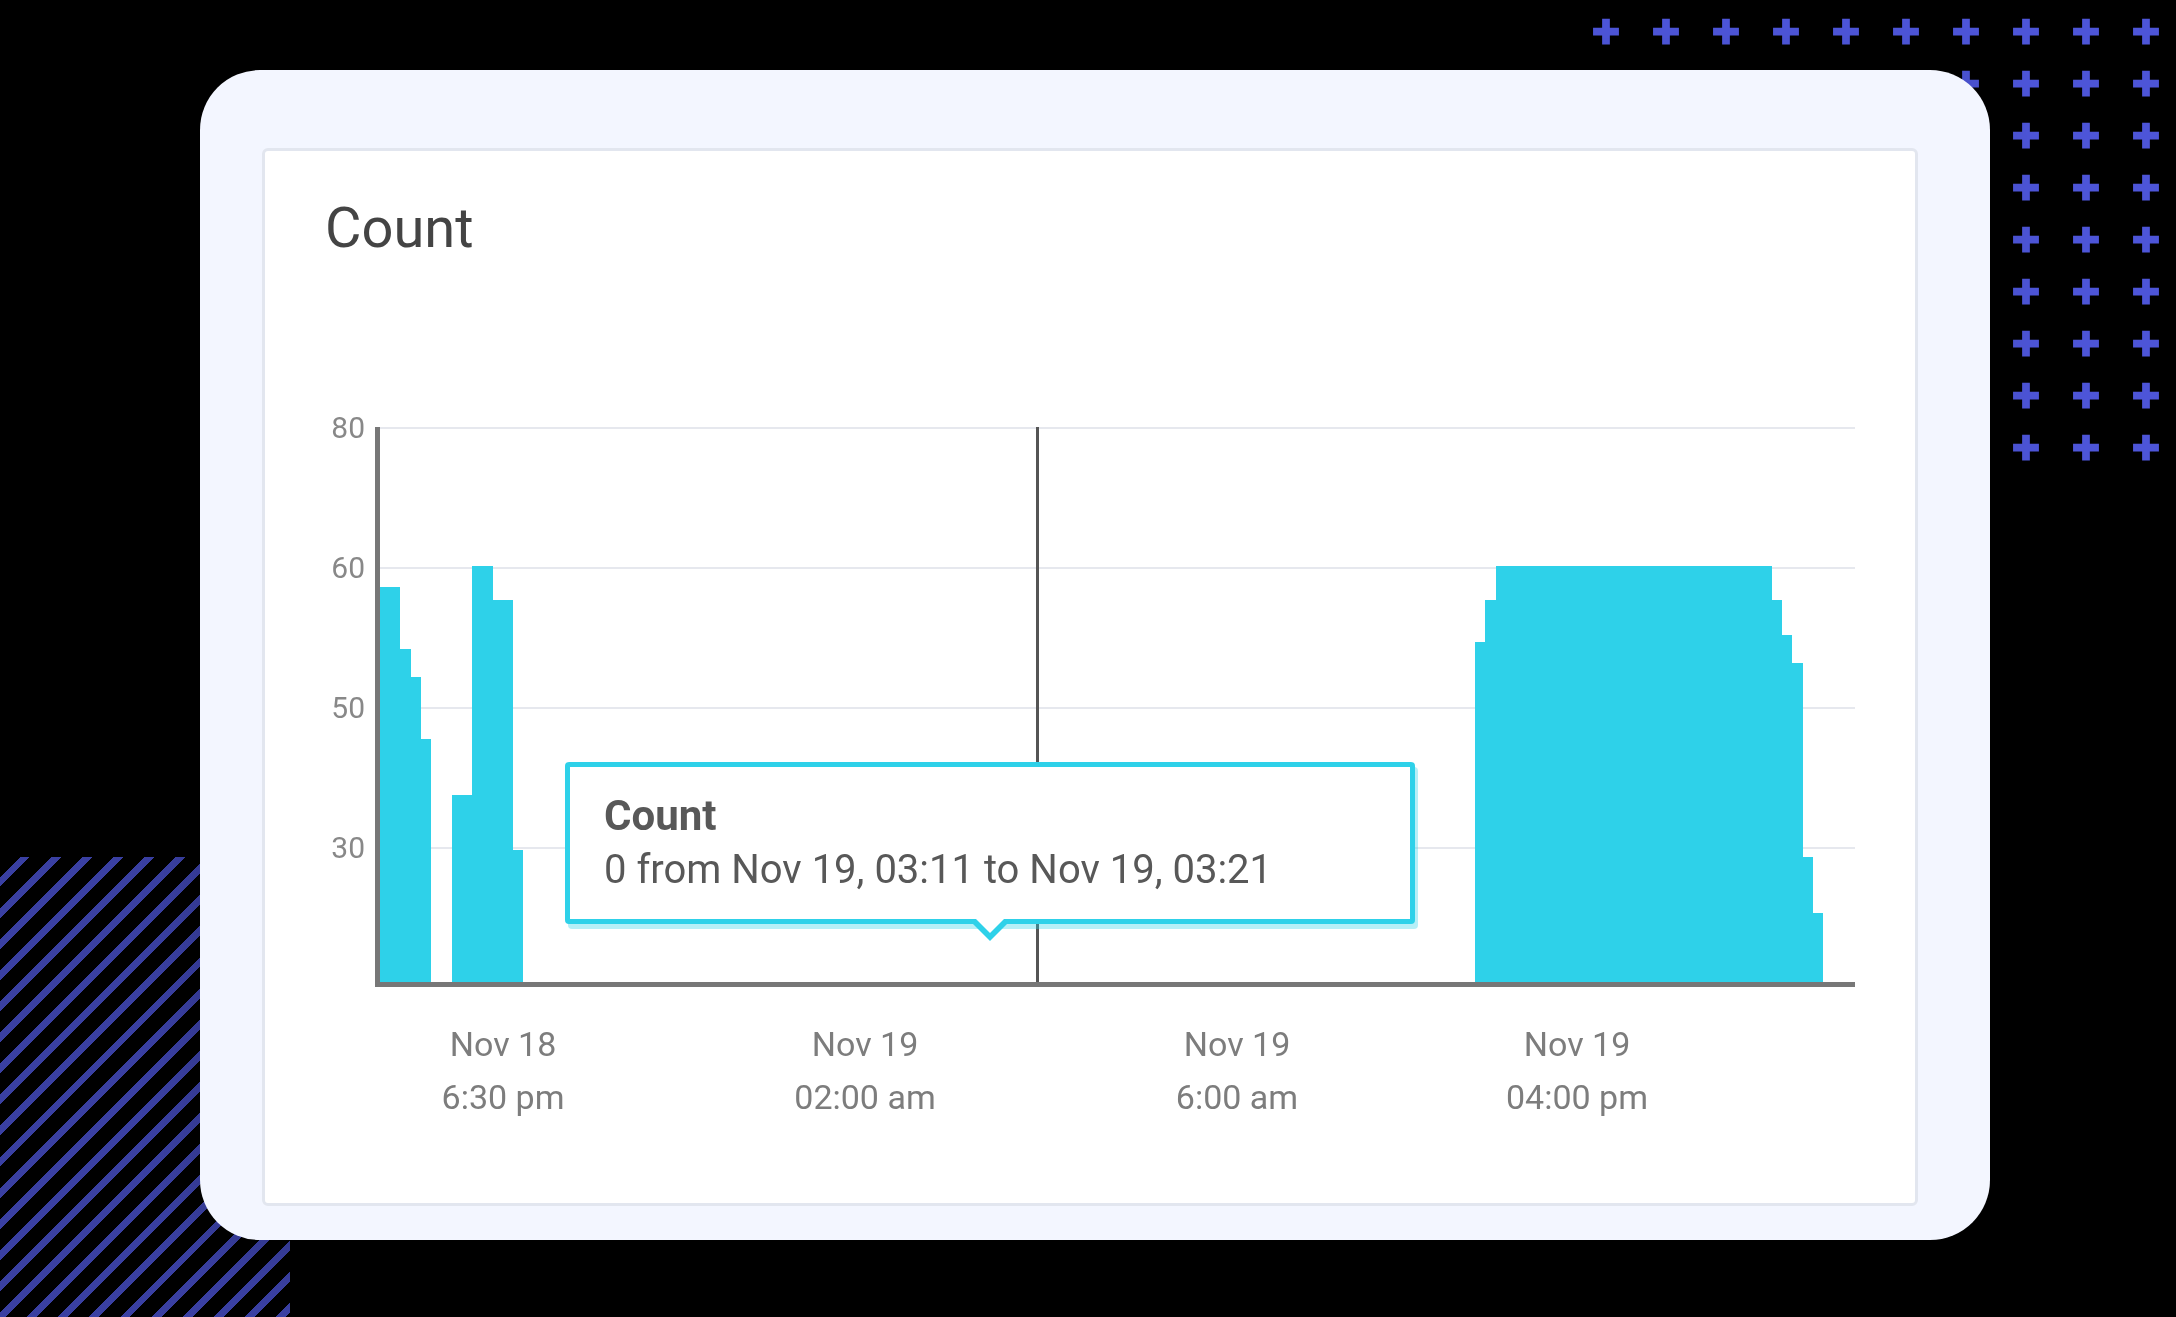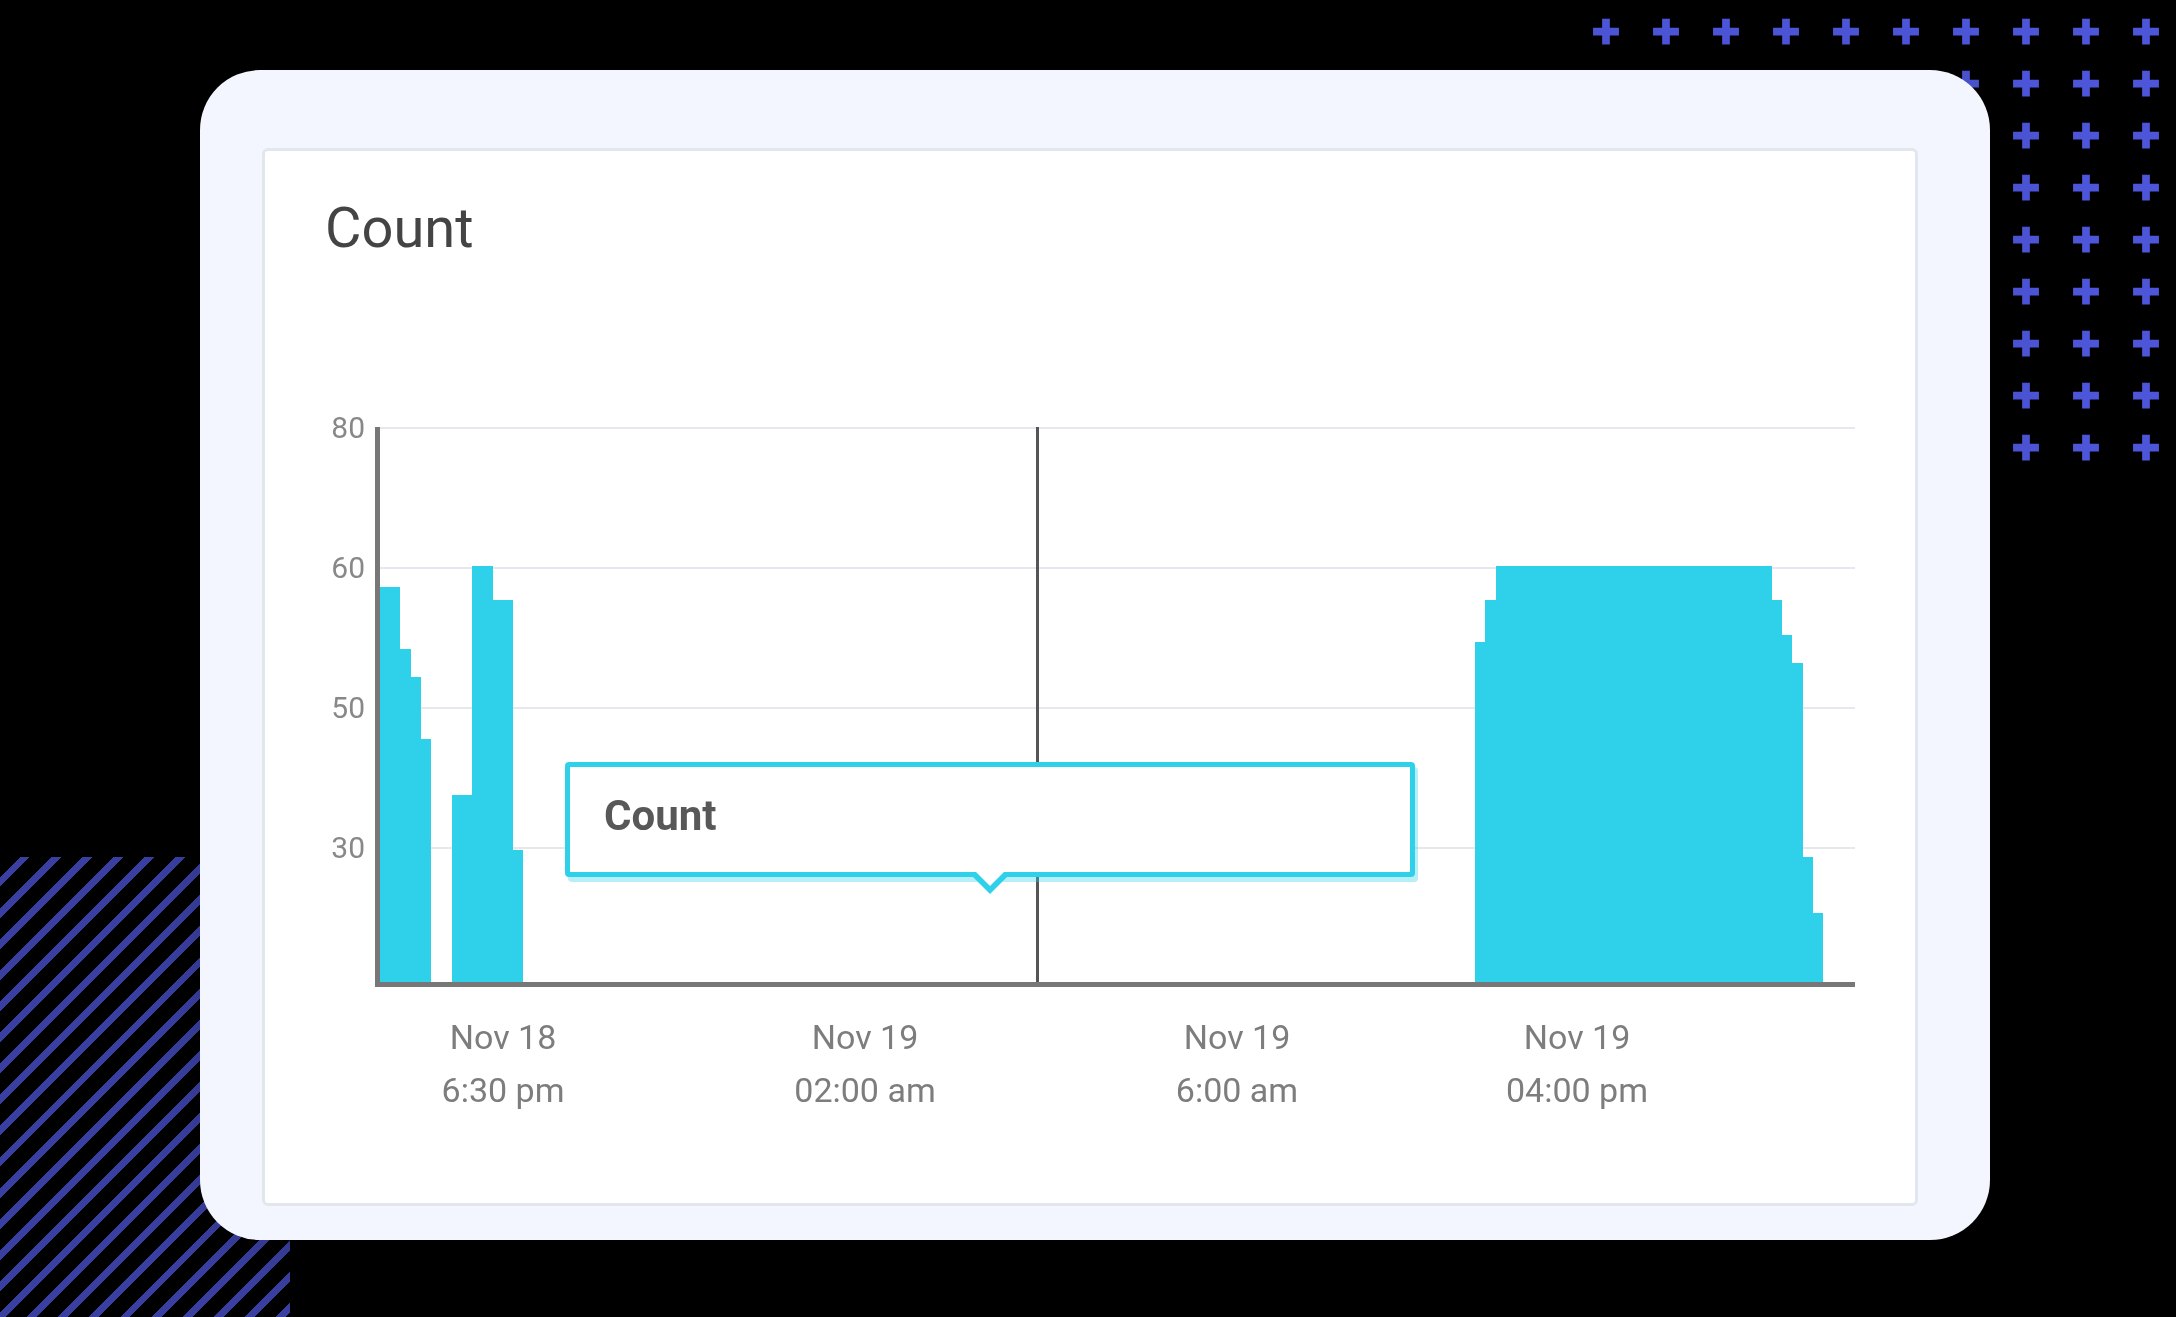--- a/index.html
+++ b/index.html
@@ -150,21 +150,21 @@
 
   .x-labels {
     position: absolute;
     left: 50px;
     top: 580px;
     width: 1480px;
     height: 120px;
   }
   .x-label {
     position: absolute;
-    top: 4px;
+    top: 11px;
     transform: translateX(-50%);
     text-align: center;
     color: #7d7d7d;
     font-size: 34px;
     line-height: 1.55;
     white-space: nowrap;
   }
 
   .tooltip {
     position: absolute;
@@ -499,20 +499,21 @@
               <div>6:00 am</div>
             </div>
             <div class="x-label" style="left: 1202px;">
               <div>Nov 19</div>
               <div>04:00 pm</div>
             </div>
           </div>
 
         <div class="tooltip" id="tooltip" style="left: 240px; top: 335px; width: 850px;">
           <p class="tooltip-title">Count</p>
+          <p class="tooltip-body">0 from Nov 19, 03:11 to Nov 19, 03:21</p>
         </div>
 
       </div>
 
     </div>
   </div>
 
 </div>
 
 </body></html>

